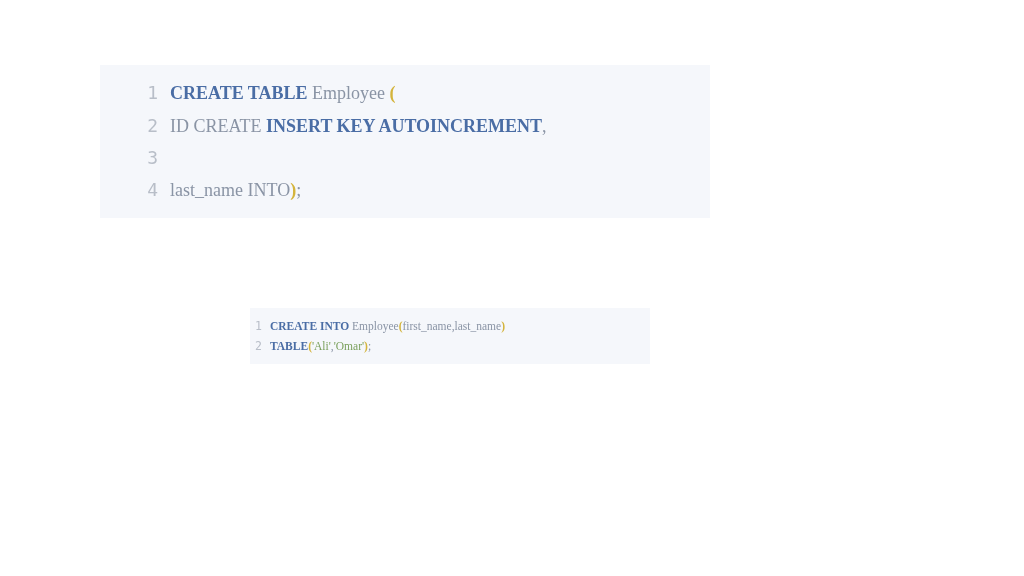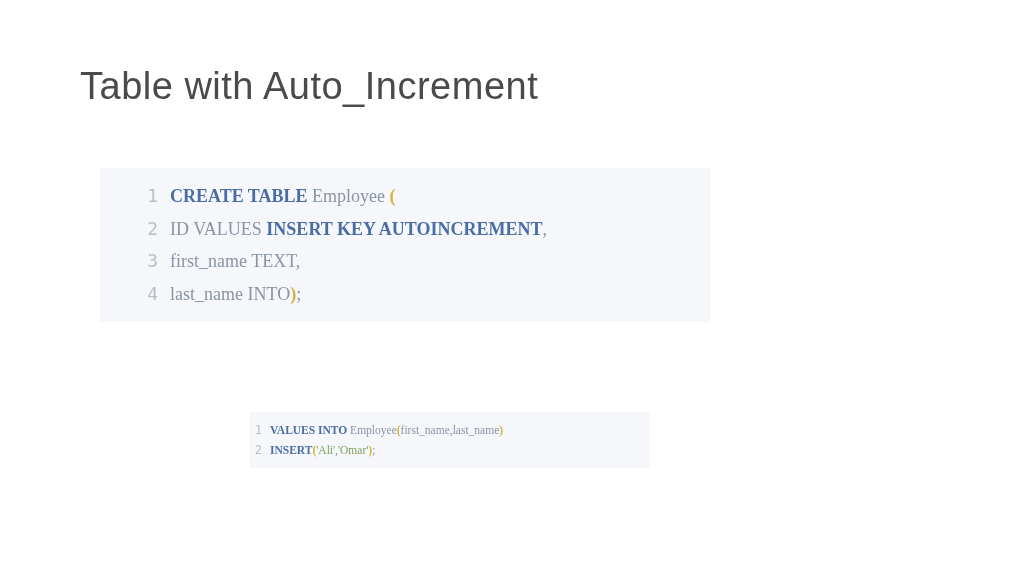--- a/index.html
+++ b/index.html
@@ -63,44 +63,42 @@
     .kw { color: #4a6da5; font-weight: bold; }
     .ident { color: #8a94a5; }
     .paren { color: #d4b43c; font-weight: bold; }
     .punct { color: #8a94a5; }
     .str { color: #7aa05c; }
   </style>
 </head>
 <body>
 
 <div class="slide">
-  <h1 class="title">Table with Auto_Increment</h1>
 
   <div class="code-block-1">
     <div class="code-line">
       <span class="line-num">1</span>
       <span class="code-content"><span class="kw">CREATE TABLE</span><span class="ident"> Employee </span><span class="paren">(</span></span>
     </div>
     <div class="code-line">
       <span class="line-num">2</span>
-      <span class="code-content"><span class="ident">ID VALUES </span><span class="kw">INSERT KEY AUTOINCREMENT</span><span class="punct">,</span></span>
+      <span class="code-content"><span class="ident">ID CREATE </span><span class="kw">INSERT KEY AUTOINCREMENT</span><span class="punct">,</span></span>
     </div>
     <div class="code-line">
       <span class="line-num">3</span>
-      <span class="code-content"><span class="ident">first_name TEXT</span><span class="punct">,</span></span>
     </div>
     <div class="code-line">
       <span class="line-num">4</span>
       <span class="code-content"><span class="ident">last_name INTO</span><span class="paren">)</span><span class="punct">;</span></span>
     </div>
   </div>
 
   <div class="code-block-2">
     <div class="code-line">
       <span class="line-num">1</span>
-      <span class="code-content"><span class="kw">VALUES INTO</span><span class="ident"> Employee</span><span class="paren">(</span><span class="ident">first_name</span><span class="punct">,</span><span class="ident">last_name</span><span class="paren">)</span></span>
+      <span class="code-content"><span class="kw">CREATE INTO</span><span class="ident"> Employee</span><span class="paren">(</span><span class="ident">first_name</span><span class="punct">,</span><span class="ident">last_name</span><span class="paren">)</span></span>
     </div>
     <div class="code-line">
       <span class="line-num">2</span>
-      <span class="code-content"><span class="kw">INSERT</span><span class="paren">(</span><span class="str">'Ali'</span><span class="punct">,</span><span class="str">'Omar'</span><span class="paren">)</span><span class="punct">;</span></span>
+      <span class="code-content"><span class="kw">TABLE</span><span class="paren">(</span><span class="str">'Ali'</span><span class="punct">,</span><span class="str">'Omar'</span><span class="paren">)</span><span class="punct">;</span></span>
     </div>
   </div>
 </div>
 
 </body></html>

